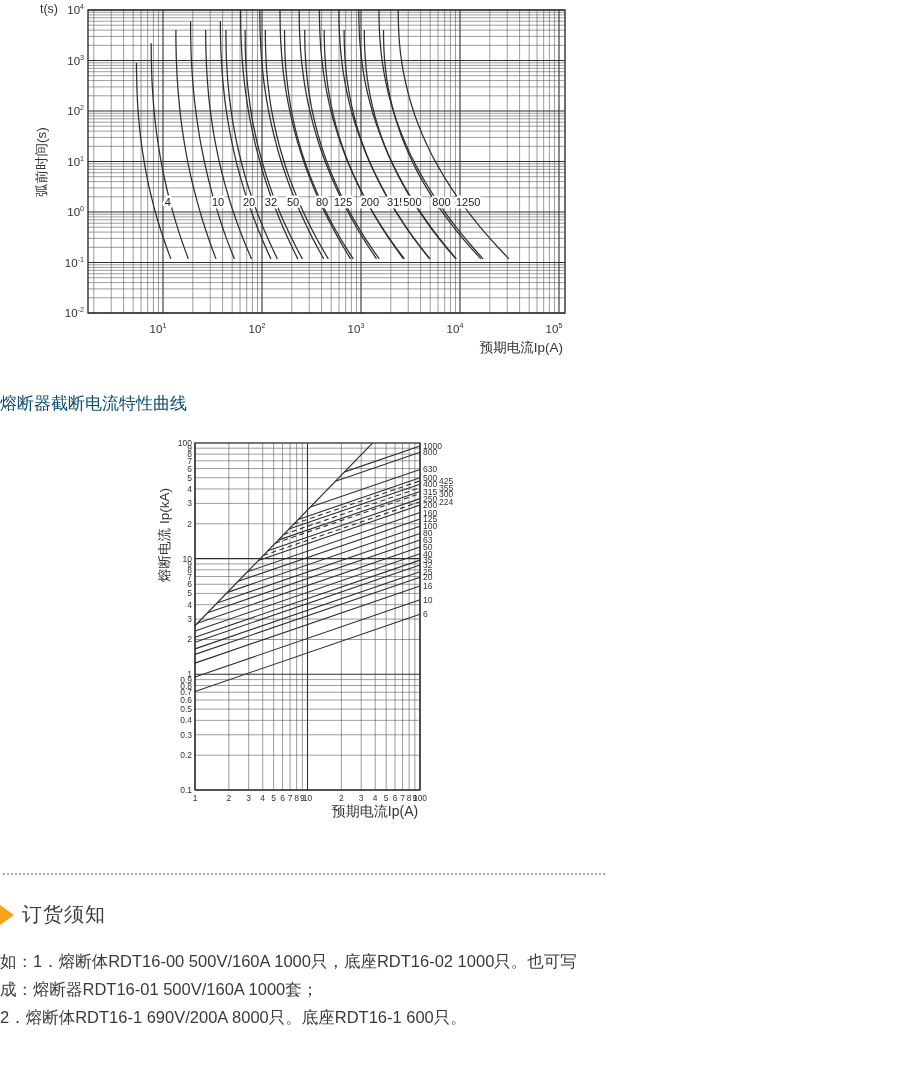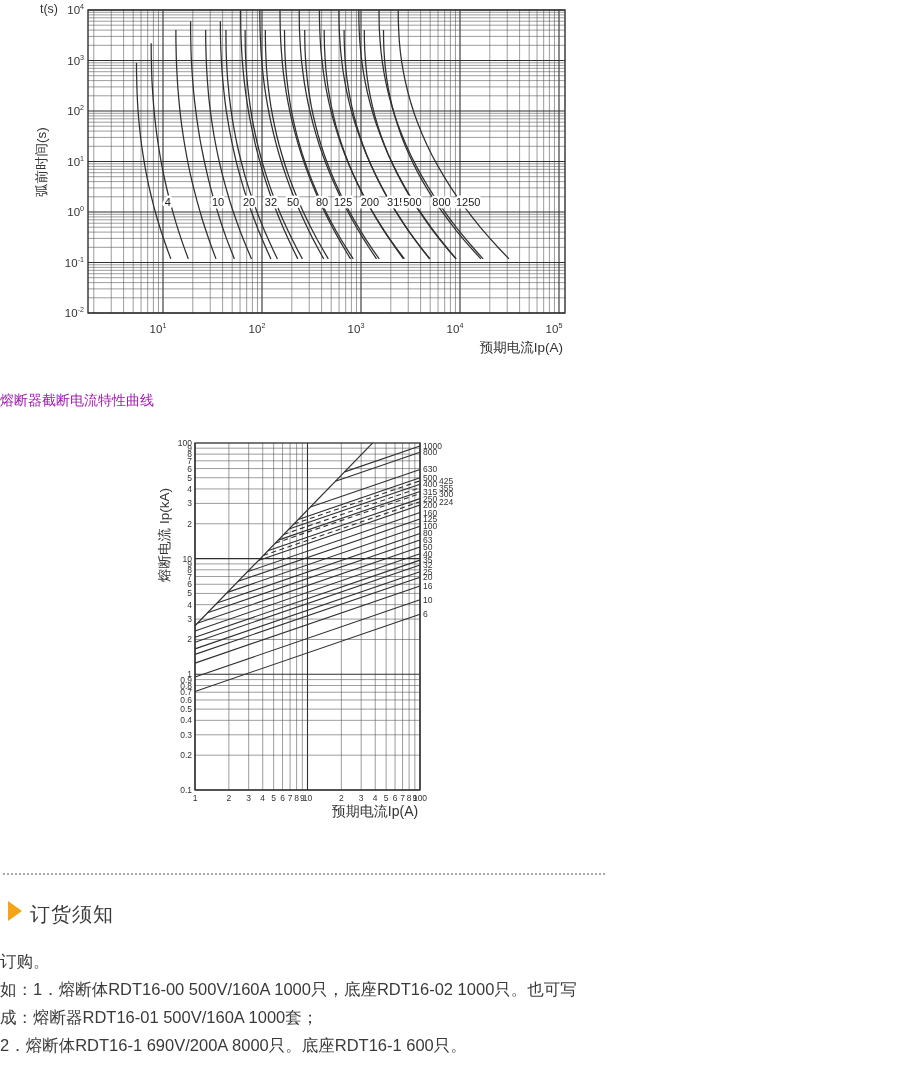--- a/index.html
+++ b/index.html
@@ -1,23 +1,23 @@
 <!DOCTYPE html>
 <html><head>
 <meta charset="utf-8">
 <style>
   html,body{margin:0;padding:0;background:#fff;}
   .page{position:relative;width:900px;height:1072px;background:#fff;overflow:hidden;
         font-family:"Liberation Sans","DejaVu Sans",sans-serif;color:#3a3a3a;}
   svg{position:absolute;overflow:visible;}
   svg text{font-family:"Liberation Sans","DejaVu Sans",sans-serif;fill:#333;}
   .clabel{paint-order:stroke;stroke:#ffffff;stroke-width:5px;stroke-linejoin:round;fill:#222;}
-  .section-title{position:absolute;left:0px;top:392px;font-size:14px;color:#a21caf;}
+  .section-title{position:absolute;left:0px;top:392px;font-size:17px;color:#0c4a6e;}
   .dotted-sep{position:absolute;left:3px;top:873px;width:602px;height:0;border-top:2px dotted #a9a9a9;}
-  .order-heading{position:absolute;left:8px;top:901px;display:flex;gap:8px;}
+  .order-heading{position:absolute;left:0px;top:901px;display:flex;align-items:center;gap:8px;}
   .tri{width:0;height:0;border-left:14px solid #f5a417;border-top:10px solid transparent;border-bottom:10px solid transparent;}
   .order-title{font-size:20px;letter-spacing:1px;color:#3a3a3a;}
   .order-body{position:absolute;left:0px;top:947px;width:620px;font-size:16.5px;line-height:28px;color:#3a3a3a;}
   .order-body div{white-space:nowrap;}
 </style>
 </head>
 <body>
 
 <div class="page">
   <svg id="chart1" width="630" height="365" style="left:0;top:0">
@@ -330,18 +330,17 @@
     </svg>
 
   <div class="dotted-sep"></div>
 
   <div class="order-heading">
     <span class="tri"></span>
     <span class="order-title">订货须知</span>
   </div>
 
   <div class="order-body">
-      <div>订购。</div>
       <div>如：1．熔断体RDT16-00 500V/160A 1000只，底座RDT16-02 1000只。也可写</div>
       <div>成：熔断器RDT16-01 500V/160A 1000套；</div>
       <div>2．熔断体RDT16-1 690V/200A 8000只。底座RDT16-1 600只。</div>
     </div>
 </div>
 
 </body></html>

